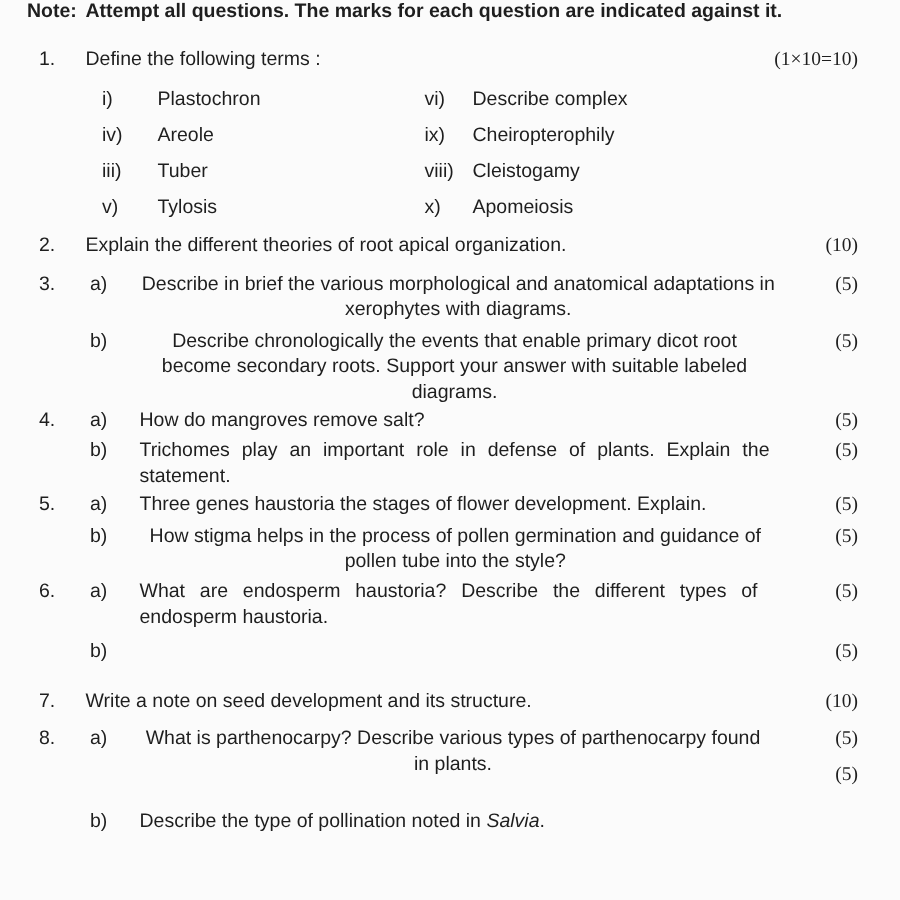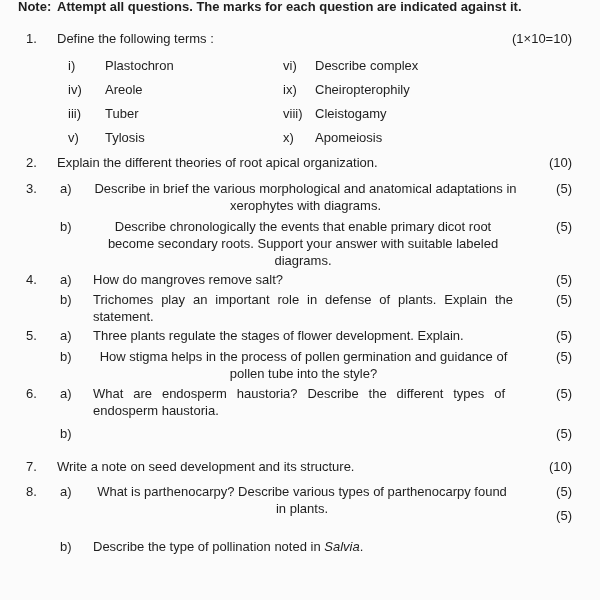--- a/index.html
+++ b/index.html
@@ -24,21 +24,21 @@
 
   .row {
     display: flex;
     align-items: flex-start;
     padding-right: 28px;
   }
   .num { flex: none; width: 31px; margin-left: 26px; }
   .row.part .num { width: 34px; }
   .letter { flex: none; width: 33px; }
   .qtext { flex: 0 1 auto; text-align: center; }
-  .marks { flex: none; margin-left: auto; padding-left: 8px; text-align: left; white-space: nowrap; }
+  .marks { flex: none; margin-left: auto; padding-left: 8px; text-align: left; white-space: nowrap; font-family: Liberation Serif, serif; }
   .marks .m2 { margin-top: 7px; }
   .justify { text-align: justify; }
   .italic { font-style: italic; }
 
   .trow { display: flex; margin-bottom: 7px; }
   .tn1 { flex: none; margin-left: 68px; width: 37px; }
   .tt1 { flex: none; width: 178px; }
   .tn2 { flex: none; width: 32px; }
   .tt2 { flex: 1; }
 </style>
@@ -118,21 +118,21 @@
       <span class="letter">b)</span>
       <span class="qtext justify" style="width:420px">Trichomes play an important role in defense of plants. Explain the statement.</span>
       <span class="marks">(5)</span>
     </div>
   </div>
 
   <div>
     <div class="row part" style="margin-top:2px">
       <span class="num">5.</span>
       <span class="letter">a)</span>
-      <span class="qtext">Three plants regulate the stages of flower development. Explain.</span>
+      <span class="qtext">Three genes haustoria the stages of flower development. Explain.</span>
       <span class="marks">(5)</span>
     </div>
     <div class="row part" style="margin-top:4px">
       <span class="num"></span>
       <span class="letter">b)</span>
       <span class="qtext" style="max-width:421px">How stigma helps in the process of pollen germination and guidance of pollen tube into the style?</span>
       <span class="marks">(5)</span>
     </div>
   </div>
 

